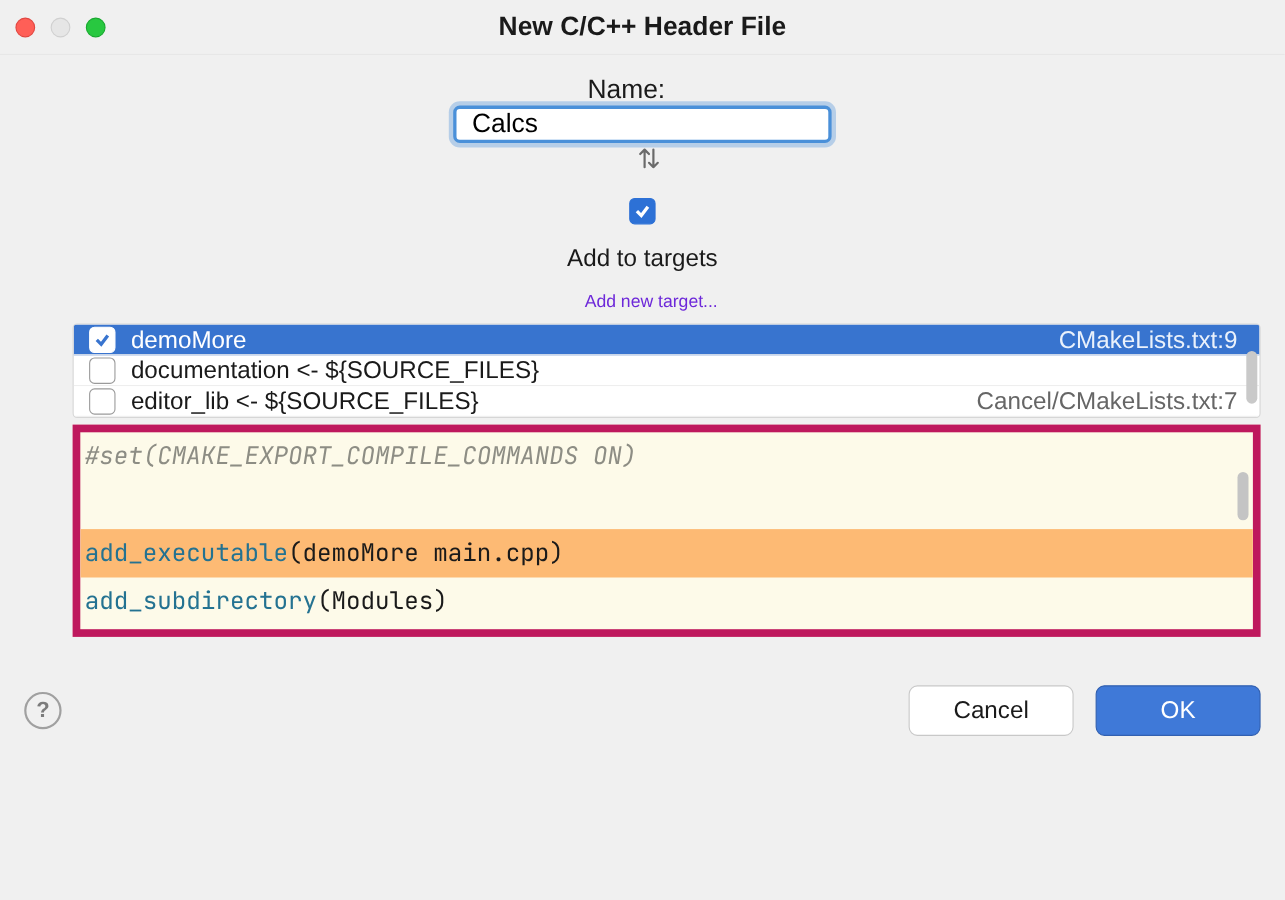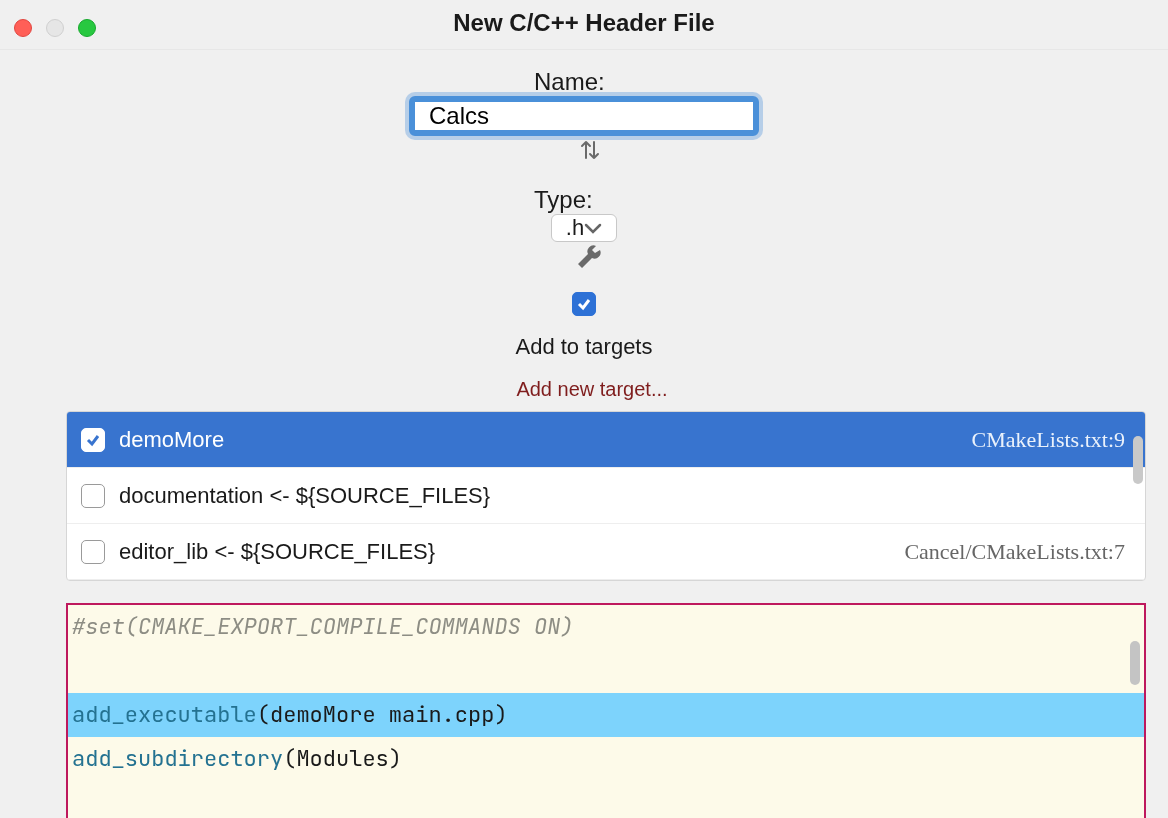--- a/index.html
+++ b/index.html
@@ -7,43 +7,43 @@
   body {
     font-family: -apple-system, "Helvetica Neue", Arial, sans-serif;
     background: #f0f0f0;
     font-size: 22px;
     color: #1a1a1a;
   }
 
   .titlebar {
     height: 50px;
     display: flex;
-    align-items: flex-end;
-    padding: 12px 14px;
+    align-items: center;
+    padding: 0 14px;
     position: relative;
     border-bottom: 1px solid #e7e7e7;
   }
   .traffic-lights { display: flex; gap: 14px; }
   .tl { width: 18px; height: 18px; border-radius: 50%; }
   .tl.red    { background: #ff5f57; border: 1px solid #e14640; }
   .tl.yellow { background: #e6e6e6; border: 1px solid #d0d0d0; }
   .tl.green  { background: #28c840; border: 1px solid #17a92e; }
   .titlebar .title {
     position: absolute; left: 0; right: 0; text-align: center;
     font-weight: 600; font-size: 24px; pointer-events: none;
   }
 
   .content { padding: 18px 22px 14px 22px; }
 
   .form-row { display: flex; align-items: center; margin-bottom: 22px; flex-direction: column; }
   .form-label { width: 100px; font-size: 24px; }
   .name-input {
     flex: 1; height: 59px; padding: 0 14px;
     font-size: 24px;
-    border: 6px solid #ec4899; border-radius: 6px;
+    border: 3px solid #ec4899; border-radius: 6px;
     background: #fff;
   }
   .focused {
     border-color: #4a90d9 !important;
     box-shadow: 0 0 0 4px rgba(74,144,217,0.35);
   }
   .sort-icon, .wrench-icon, .help-icon { width: 36px; margin-left: 12px; display:flex; align-items:center; justify-content:center; color:#6a6a6a; }
 
   .type-select {
     flex: 1; height: 52px;
@@ -55,54 +55,54 @@
 
   .targets-row { display:flex; align-items:center; gap:18px; margin: 6px 0 10px 0; flex-direction: column; }
   .checkbox {
     width: 24px; height: 24px; border: 1.5px solid #9a9a9a; border-radius: 5px;
     display:inline-flex; align-items:center; justify-content:center;
     background:#fff; flex-shrink:0;
   }
   .checkbox.checked { background:#2d71d6; border-color:#2d71d6; }
   .checkbox.checked svg { display:block; }
   .checkbox svg { display:none; stroke:white; stroke-width:3; fill:none; }
-  .add-target-link { color:#7f1d1d; font-size:20px; cursor:default; margin-left: 16px;}
+  .add-target-link { color:#6d28d9; font-size:16px; cursor:default; margin-left: 16px;}
 
   .targets-list {
     margin-left: 44px;
     border: 1px solid #d6d6d6; border-radius: 4px; overflow: hidden;
     background: #fff;
     position: relative;
   }
   .target-row {
-    height: 56px; display:flex; align-items:center;
+    height: 28px; display:flex; align-items:center;
     padding: 0 14px; gap: 14px; border-bottom: 1px solid #eee;
     font-size: 22px;
   }
   .target-row:last-child { border-bottom: none; }
   .target-row .name { flex:1; white-space:nowrap; overflow:hidden; text-overflow:ellipsis; }
-  .target-row .location { color:#666; white-space:nowrap; margin-right:6px;font-family:Liberation Serif, serif;}
+  .target-row .location { color:#666; white-space:nowrap; margin-right:6px;}
   .target-row.selected { background:#3874cf; color:#fff; }
   .target-row.selected .location { color:#eaf1fb; }
   .target-row.selected .checkbox { background:#fff; border-color:#fff; }
   .target-row.selected .checkbox svg { stroke:#3874cf; display:block; }
 
   .list-scrollbar {
     position:absolute; right:2px; top:24px; width:10px; height:48px;
     background:#c9c9c9; border-radius:6px;
   }
 
   .code-pane {
-    margin-left: 44px; margin-top: 22px; height: 287px;
-    background:#fdfae9; border:2px solid #be185d; position:relative;
+    margin-left: 44px; margin-top: 6px; height: 193px;
+    background:#fdfae9; border:7px solid #be185d; position:relative;
     font-family: "JetBrains Mono","Menlo","Consolas",monospace;
     font-size: 22px; line-height: 44px; overflow:hidden;
   }
   .code-line { padding: 0 4px; white-space:pre; }
-  .code-line.highlight { background:#7dd3fc; }
+  .code-line.highlight { background:#fdba74; }
   .c-comment { color:#8d8d84; font-style:italic; }
   .c-func { color:#247291; }
   .code-scrollbar {
     position:absolute; right:4px; top:36px; width:10px; height:44px;
     background:#c4c4c4; border-radius:6px;
   }
 
   .footer {
     display:flex; align-items:center; justify-content:flex-end;
     gap: 20px; padding: 12px 22px 0 22px; margin-top: 18px;
@@ -139,36 +139,20 @@
     <div class="form-label">Name:</div>
     <input class="name-input focused" type="text" value="Calcs" style="">
     <div class="sort-icon">
       <svg width="24" height="28" viewBox="0 0 24 28">
         <path d="M8 22 L8 6 M8 6 L4 10 M8 6 L12 10" stroke="#6a6a6a" stroke-width="2" fill="none" stroke-linecap="round"></path>
         <path d="M16 6 L16 22 M16 22 L12 18 M16 22 L20 18" stroke="#6a6a6a" stroke-width="2" fill="none" stroke-linecap="round"></path>
       </svg>
     </div>
   </div>
 
-  <div class="form-row">
-    <div class="form-label">Type:</div>
-    <div class="type-select">
-      <span>.h</span>
-      <span class="chev">
-        <svg width="18" height="12" viewBox="0 0 18 12">
-            <path d="M2 2 L9 9 L16 2" stroke="#666" stroke-width="2.5" fill="none" stroke-linecap="round"></path>
-          </svg>
-      </span>
-    </div>
-    <div class="wrench-icon">
-      <svg width="28" height="28" viewBox="0 0 28 28">
-        <path d="M24 8 a6 6 0 0 1 -8 8 L6 26 L2 22 L12 12 a6 6 0 0 1 8 -8 l-4 4 l3 3 z" fill="#6a6a6a"></path>
-      </svg>
-    </div>
-  </div>
 
   <div class="targets-row">
     <span class="checkbox checked">
       <svg width="16" height="16" viewBox="0 0 16 16">
           <path d="M3 8 L7 12 L13 4"></path>
         </svg>
     </span>
     <span>Add to targets</span>
     <span class="add-target-link">Add new target...</span>
   </div>

